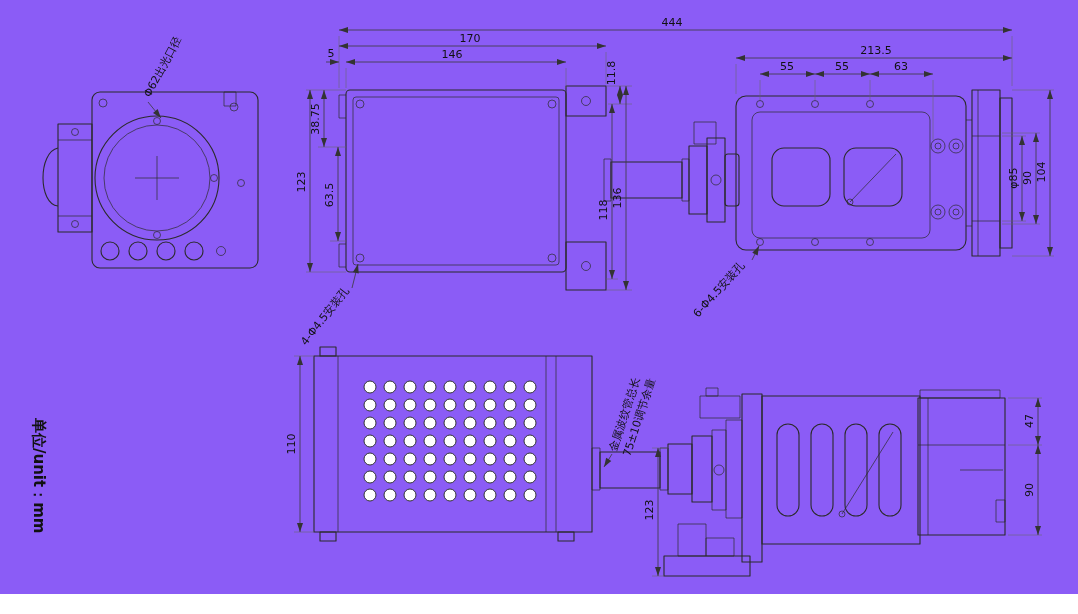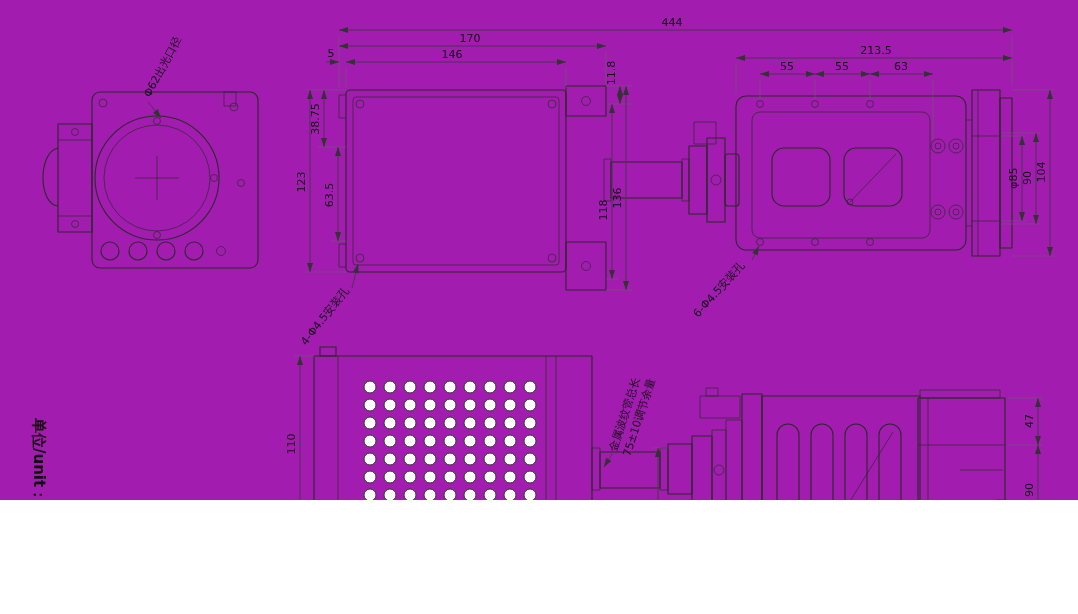--- a/index.html
+++ b/index.html
@@ -1,16 +1,16 @@
 <!DOCTYPE html>
 <html><head>
 <meta charset="utf-8">
 <style>
   html,body { margin:0; padding:0; background:#ffffff; }
-  .page { position:relative; width:1078px; height:500px; background:#a21caf; overflow:hidden;
+  .page { position:relative; width:1078px; height:594px; background:#8b5cf6; overflow:hidden;
           font-family:"DejaVu Sans", sans-serif;text-decoration:underline; }
   svg { position:absolute; left:0; top:0; }
   .ol  { stroke:#2b2b2b; stroke-width:1.1; fill:none; stroke-linejoin:round; }
   .ol2 { stroke:#2b2b2b; stroke-width:0.7; fill:none; stroke-linejoin:round; }
   .dim { stroke:#3a3a3a; stroke-width:0.8; fill:none; }
   .ext { stroke:#666666; stroke-width:0.55; fill:none; }
   .ldr { stroke:#3a3a3a; stroke-width:0.8; fill:none; }
   text.dt   { font:11px "DejaVu Sans", sans-serif; fill:#111111; }
   text.note { font:11px "DejaVu Sans", sans-serif; fill:#111111; }
   text.units{ font:600 15px "DejaVu Sans", sans-serif; fill:#111111; }

